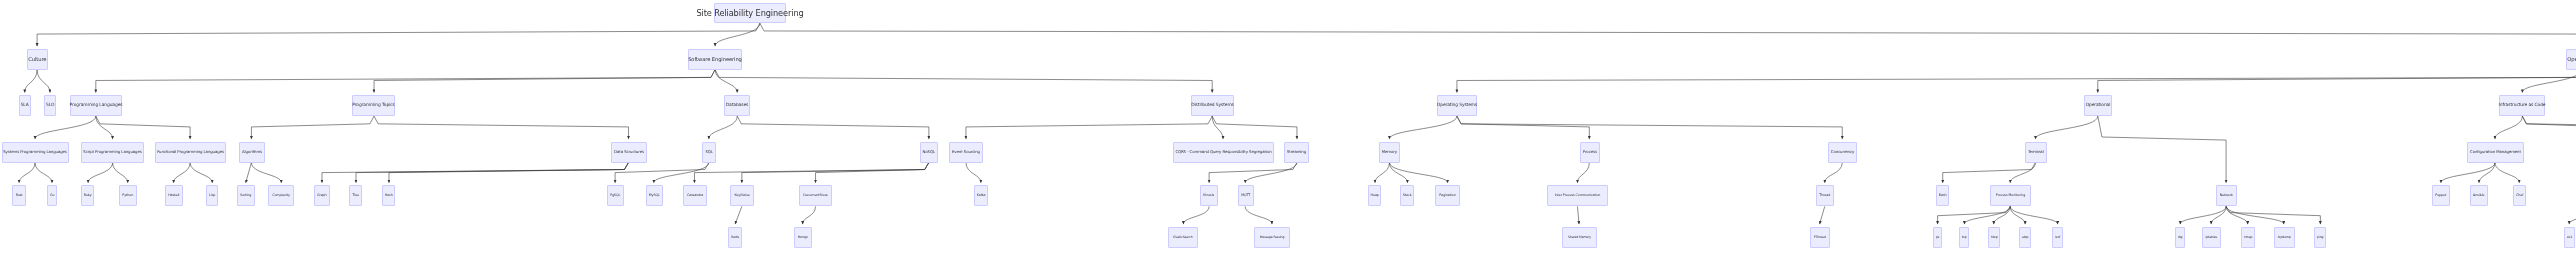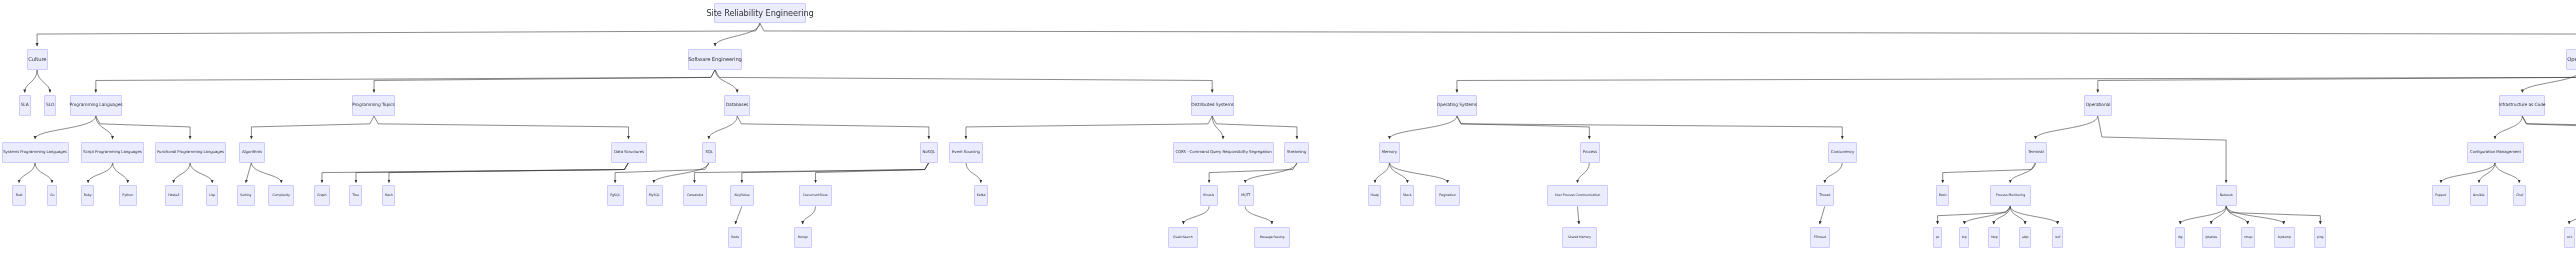--- a/index.html
+++ b/index.html
@@ -135,21 +135,21 @@
         <path d="M5056,400 C5056,420 4987,420 4987,434" marker-end="url(#arrow)"></path>
         <path d="M5056,400 L5063,434" marker-end="url(#arrow)"></path>
         <path d="M5056,400 C5056,420 5145,420 5145,434" marker-end="url(#arrow)"></path>
         <path d="M5056,400 L5064,412 L5204,418 L5204,434" marker-end="url(#arrow)"></path>
         <path d="M5673,400 C5673,420 5711,420 5711,434" marker-end="url(#arrow)"></path>
         <path d="M5673,400 C5673,420 5773,420 5773,434" marker-end="url(#arrow)"></path>
         <path d="M5818,400 C5818,420 5876,420 5876,434" marker-end="url(#arrow)"></path>
       </g>
   </svg>
   <div id="node-layer">
-      <div class="node n-lroot" style="left: 714px; top: 2.6px; width: 92px; height: 20.6px;">
+      <div class="node n-lroot" style="left: 714px; top: 2.6px; width: 72px; height: 20.6px;">
         <span>Site Reliability Engineering</span>
       </div>
       <div class="node n-l2" style="left: 27px; top: 49px; width: 20.6px; height: 20.6px;">
         <span>Culture</span>
       </div>
       <div class="node n-l2" style="left: 688px; top: 49px; width: 54px; height: 20.6px;">
         <span>Software Engineering</span>
       </div>
       <div class="node n-l2" style="left: 2566px; top: 49px; width: 30px; height: 20.6px;">
         <span>Operations</span>

